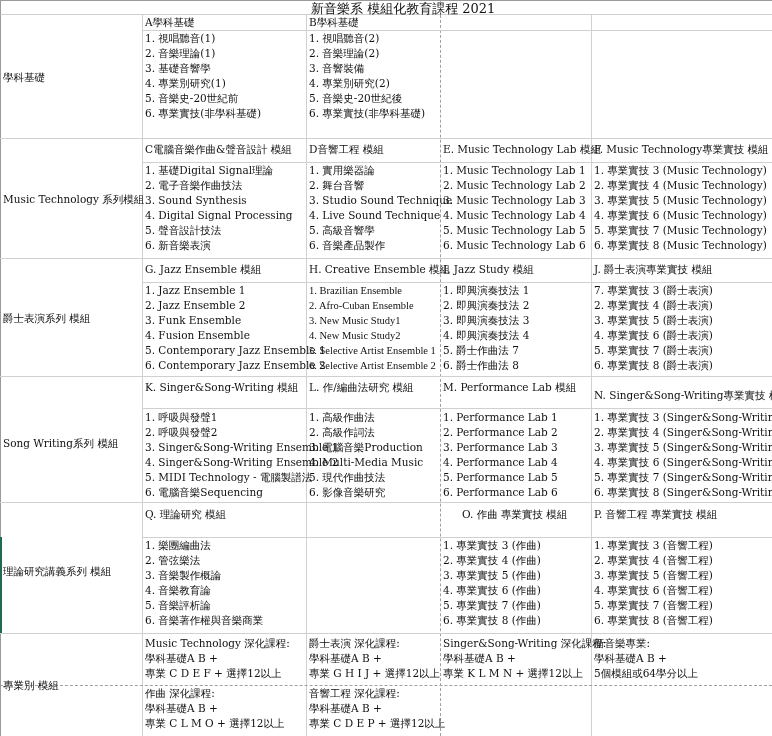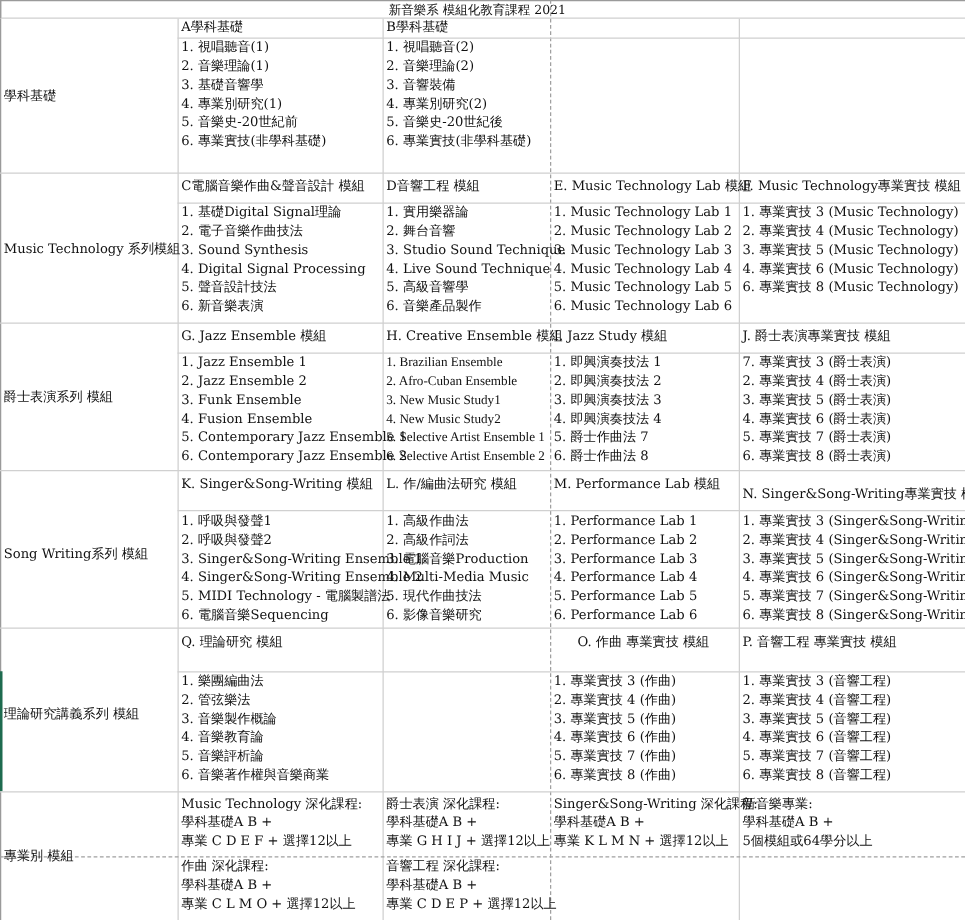--- a/index.html
+++ b/index.html
@@ -2,21 +2,21 @@
 <html><head>
   <meta charset="utf-8">
   <style>
     html, body { margin: 0; padding: 0; background: #ffffff; }
     body { width: 772px; height: 736px; overflow: hidden; position: relative;
            font-family: "DejaVu Serif", "Liberation Serif", serif; font-size: 10.5px; color: #111; }
     .sheet { position: absolute; left: 0; top: 0; width: 772px; height: 736px; }
     .title-row { position: absolute; left: 0; top: 0; width: 772px; height: 15px;
                  border-top: 1px solid #9a9a9a; border-left: 1px solid #9a9a9a; box-sizing: border-box;
                  border-bottom: 1px solid #d0d0d0; }
-    .title { position: absolute; left: 310px; top: 1px; white-space: nowrap; line-height: 13px; font-size: 10px; }
+    .title { position: absolute; left: 310px; top: 1px; white-space: nowrap; line-height: 13px; font-size: 13px; }
     .vline { position: absolute; width: 0; border-left: 1px solid #d0d0d0; }
     .vline.dashed { border-left: 1px dashed #a0a0a0; }
     .hline { position: absolute; height: 0; border-top: 1px solid #d0d0d0; }
     .hline.dashed { border-top: 1px dashed #a0a0a0; }
     .left-border { position: absolute; left: 0; top: 0; width: 1px; height: 736px; background: #9a9a9a; }
     .green-mark { position: absolute; left: 0; top: 537px; width: 2px; height: 96px; background: #1e6b4f; }
     .row-label { position: absolute; left: 3px; white-space: nowrap; line-height: 15px; }
     .cell { position: absolute; white-space: nowrap; line-height: 15px; }
     .cell .line { display: block; height: 15px; }
     .cell-head { position: absolute; white-space: nowrap; line-height: 15px; }
@@ -98,20 +98,21 @@
     <span class="line">3. Music Technology Lab 3</span>
     <span class="line">4. Music Technology Lab 4</span>
     <span class="line">5. Music Technology Lab 5</span>
     <span class="line">6. Music Technology Lab 6</span>
   </div>
   <div class="cell" style="left:594px; top:163px;">
     <span class="line">1. 專業實技 3 (Music Technology)</span>
     <span class="line">2. 專業實技 4 (Music Technology)</span>
     <span class="line">3. 專業實技 5 (Music Technology)</span>
     <span class="line">4. 專業實技 6 (Music Technology)</span>
+    <span class="line">5. 專業實技 7 (Music Technology)</span>
     <span class="line">6. 專業實技 8 (Music Technology)</span>
   </div>
 
   <div class="row-label" style="top:311px;">爵士表演系列 模組</div>
   <div class="cell-head" style="left:145px; top:262px;text-align:right;">G. Jazz Ensemble 模組</div>
   <div class="cell-head" style="left:309px; top:262px;">H. Creative Ensemble 模組</div>
   <div class="cell-head" style="left:443px; top:262px;">I. Jazz Study 模組</div>
   <div class="cell-head" style="left:594px; top:262px;">J. 爵士表演專業實技 模組</div>
   <div class="cell" style="left:145px; top:283px;">
     <span class="line">1. Jazz Ensemble 1</span>

